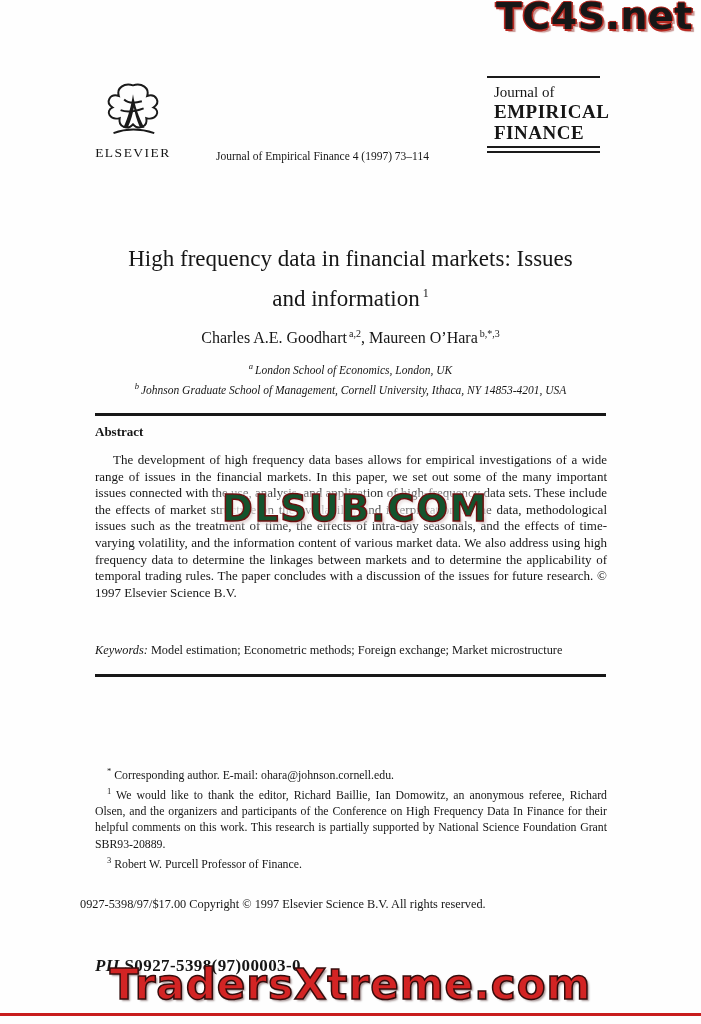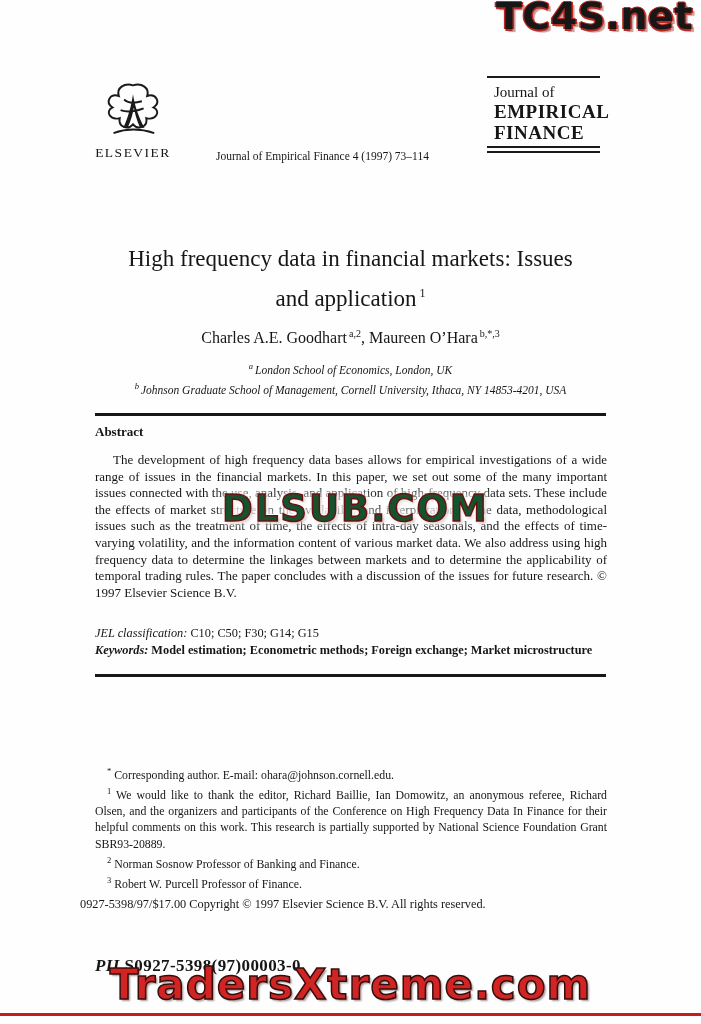--- a/index.html
+++ b/index.html
@@ -59,21 +59,21 @@
   .rule { position:absolute; left:95px; right:95px; height:2.5px; background:#171717; }
   .rule1 { top:413px; }
   .rule2 { top:674px; }
 
   
   .abstract-head { position:absolute; left:95px; top:424px; font-weight:bold; font-size:13px; }
   .abstract-text { position:absolute; left:95px; width:512px; top:452px; margin:0;
                    font-size:13px; line-height:16.6px; text-align:justify; text-indent:18px; }
 
   .jel { position:absolute; left:95px; top:626px; font-size:12.3px; }
-  .kw  { position:absolute; left:95px; top:643px; font-size:12.3px;font-weight:bold; }
+  .kw  { position:absolute; left:95px; top:643px; font-size:12.3px; }
   .it  { font-style:italic; }
 
   
   .footnotes { position:absolute; left:95px; width:512px; top:763px;
                font-size:11.8px; line-height:16.2px; }
   .footnotes p { margin:0; text-indent:12px; text-align:justify; }
   .footnotes sup { font-size:8.5px; }
   .copyright { position:absolute; left:80px; top:897px; font-size:12.3px; }
   .pii { position:absolute; left:95px; top:956px; font-size:17px; letter-spacing:.4px;font-weight:bold; }
 </style>
@@ -102,52 +102,48 @@
   <div class="citation">Journal of Empirical Finance 4 (1997) 73–114</div>
 
   <div class="journal-box">
     <div class="jb1">Journal of</div>
     <div class="jb2">EMPIRICAL</div>
     <div class="jb3">FINANCE</div>
   </div>
 
   <h1 class="title">
     <span>High frequency data in financial markets: Issues</span><br>
-    <span>and application</span><sup>1</sup>
+    <span>and information</span><sup>1</sup>
   </h1>
 
   <div class="authors">
     <span>Charles A.E. Goodhart</span><sup>a,2</sup><span>, </span><span>Maureen O’Hara</span><sup>b,*,3</sup>
   </div>
 
   <div class="affil">
     <div><sup>a</sup><span>London School of Economics, London, UK</span></div>
     <div><sup>b</sup><span>Johnson Graduate School of Management, Cornell University, Ithaca, NY 14853-4201, USA</span></div>
   </div>
 
   <div class="rule rule1"></div>
 
   <div class="abstract-head">Abstract</div>
   <p class="abstract-text">The development of high frequency data bases allows for empirical investigations of a wide range of issues in the financial markets. In this paper, we set out some of the many important issues connected with the use, analysis, and application of high-frequency data sets. These include the effects of market structure on the availability and interpretation of the data, methodological issues such as the treatment of time, the effects of intra-day seasonals, and the effects of time-varying volatility, and the information content of various market data. We also address using high frequency data to determine the linkages between markets and to determine the applicability of temporal trading rules. The paper concludes with a discussion of the issues for future research. © 1997 Elsevier Science B.V.</p>
 
   <div class="wm-mid">DLSUB.COM</div>
 
-  <div class="jel">
-    <span class="it">JEL classification:</span><span> C10; C50; F30; G14; G15</span>
-  </div>
   <div class="kw">
     <span class="it">Keywords:</span><span> Model estimation; Econometric methods; Foreign exchange; Market microstructure</span>
   </div>
 
   <div class="rule rule2"></div>
 
   <div class="footnotes">
     <p><sup>*</sup><span> Corresponding author. E-mail: ohara@johnson.cornell.edu.</span></p>
     <p><sup>1</sup><span> We would like to thank the editor, Richard Baillie, Ian Domowitz, an anonymous referee, Richard Olsen, and the organizers and participants of the Conference on High Frequency Data In Finance for their helpful comments on this work. This research is partially supported by National Science Foundation Grant SBR93-20889.</span></p>
-    <p><sup>2</sup><span> Norman Sosnow Professor of Banking and Finance.</span></p>
     <p><sup>3</sup><span> Robert W. Purcell Professor of Finance.</span></p>
   </div>
 
   <div class="copyright">0927-5398/97/$17.00 Copyright © 1997 Elsevier Science B.V. All rights reserved.</div>
   <div class="pii">
     <span class="it">PII</span><span> S0927-5398(97)00003-0</span>
   </div>
 
   <div class="wm-bottom">TradersXtreme.com</div>
   <div class="red-line"></div>

